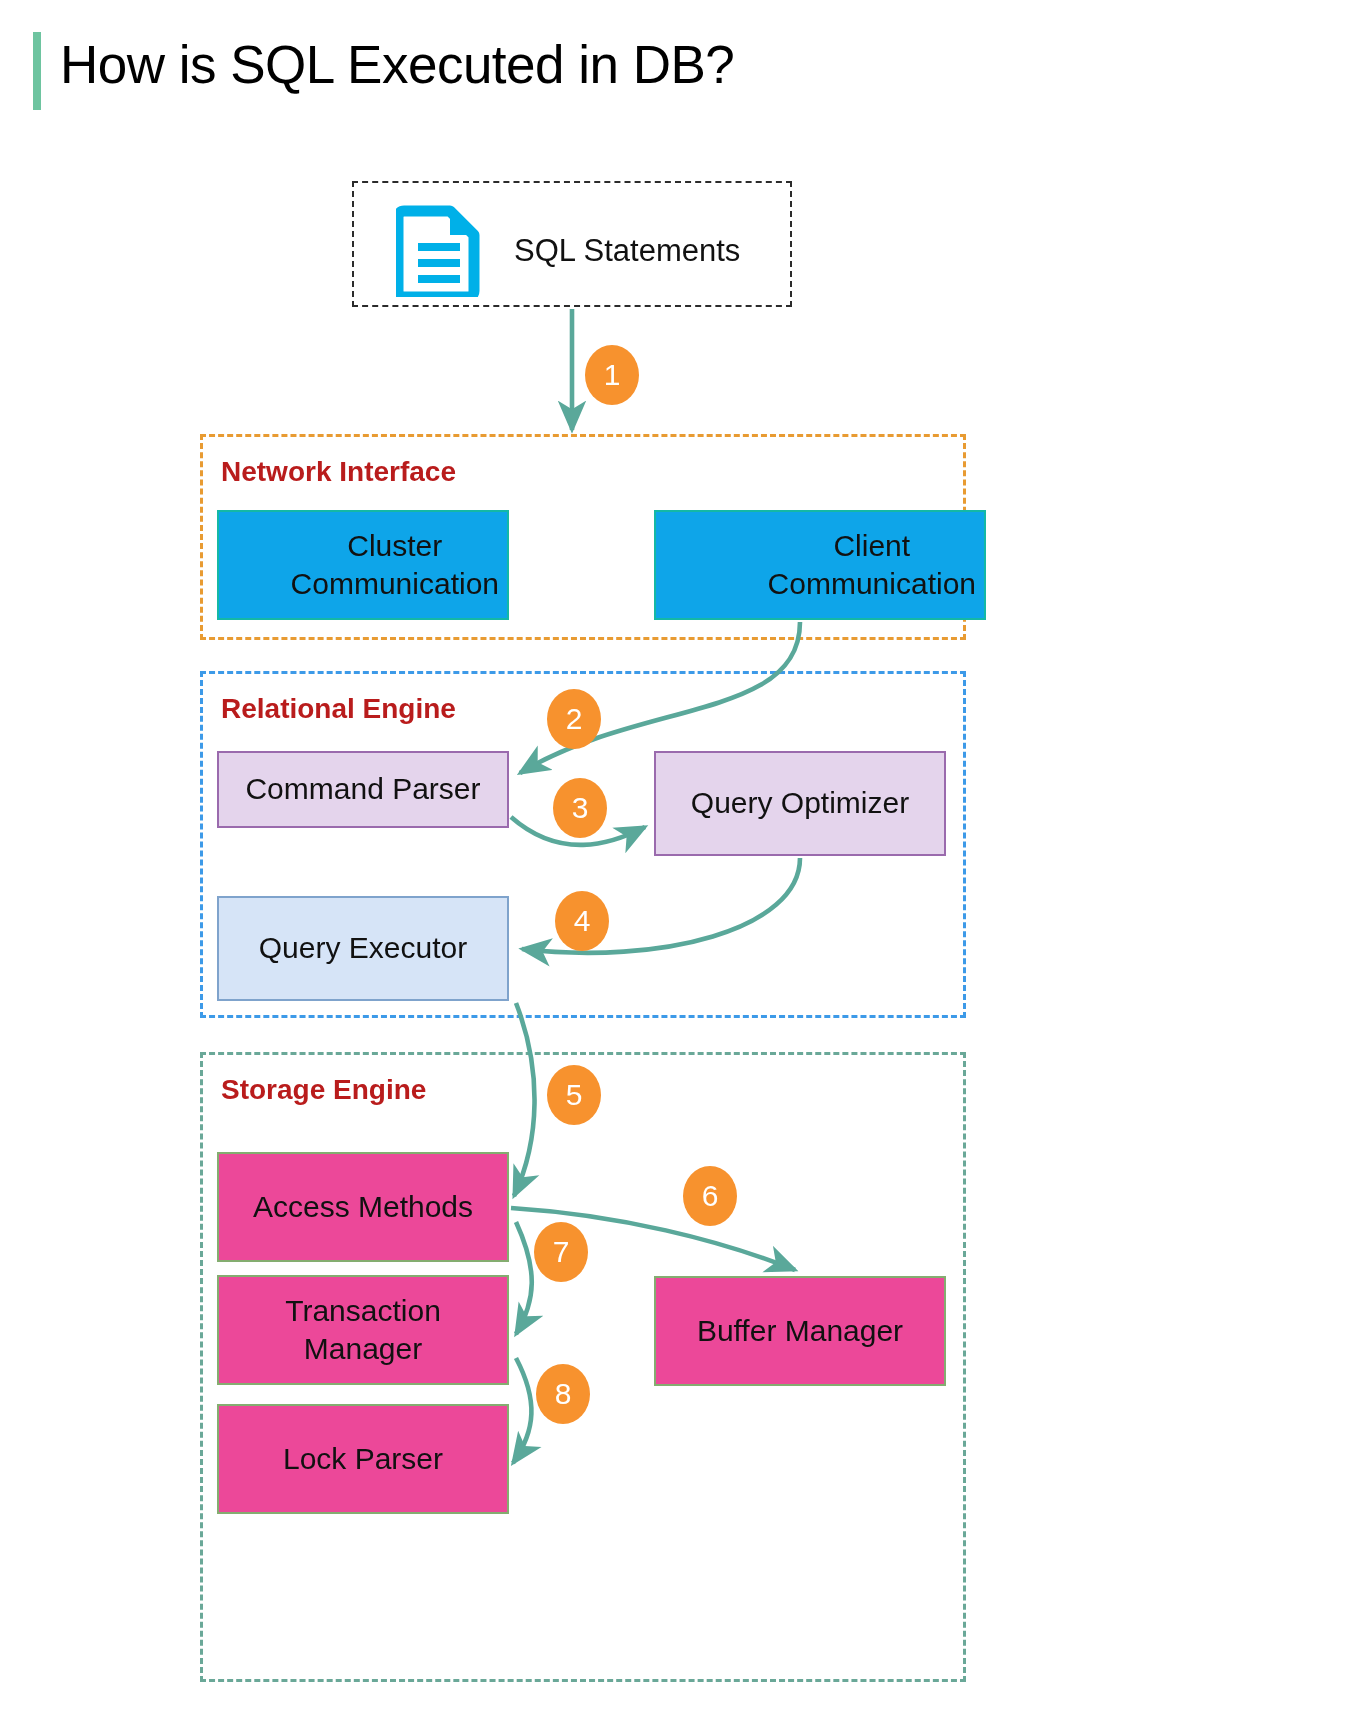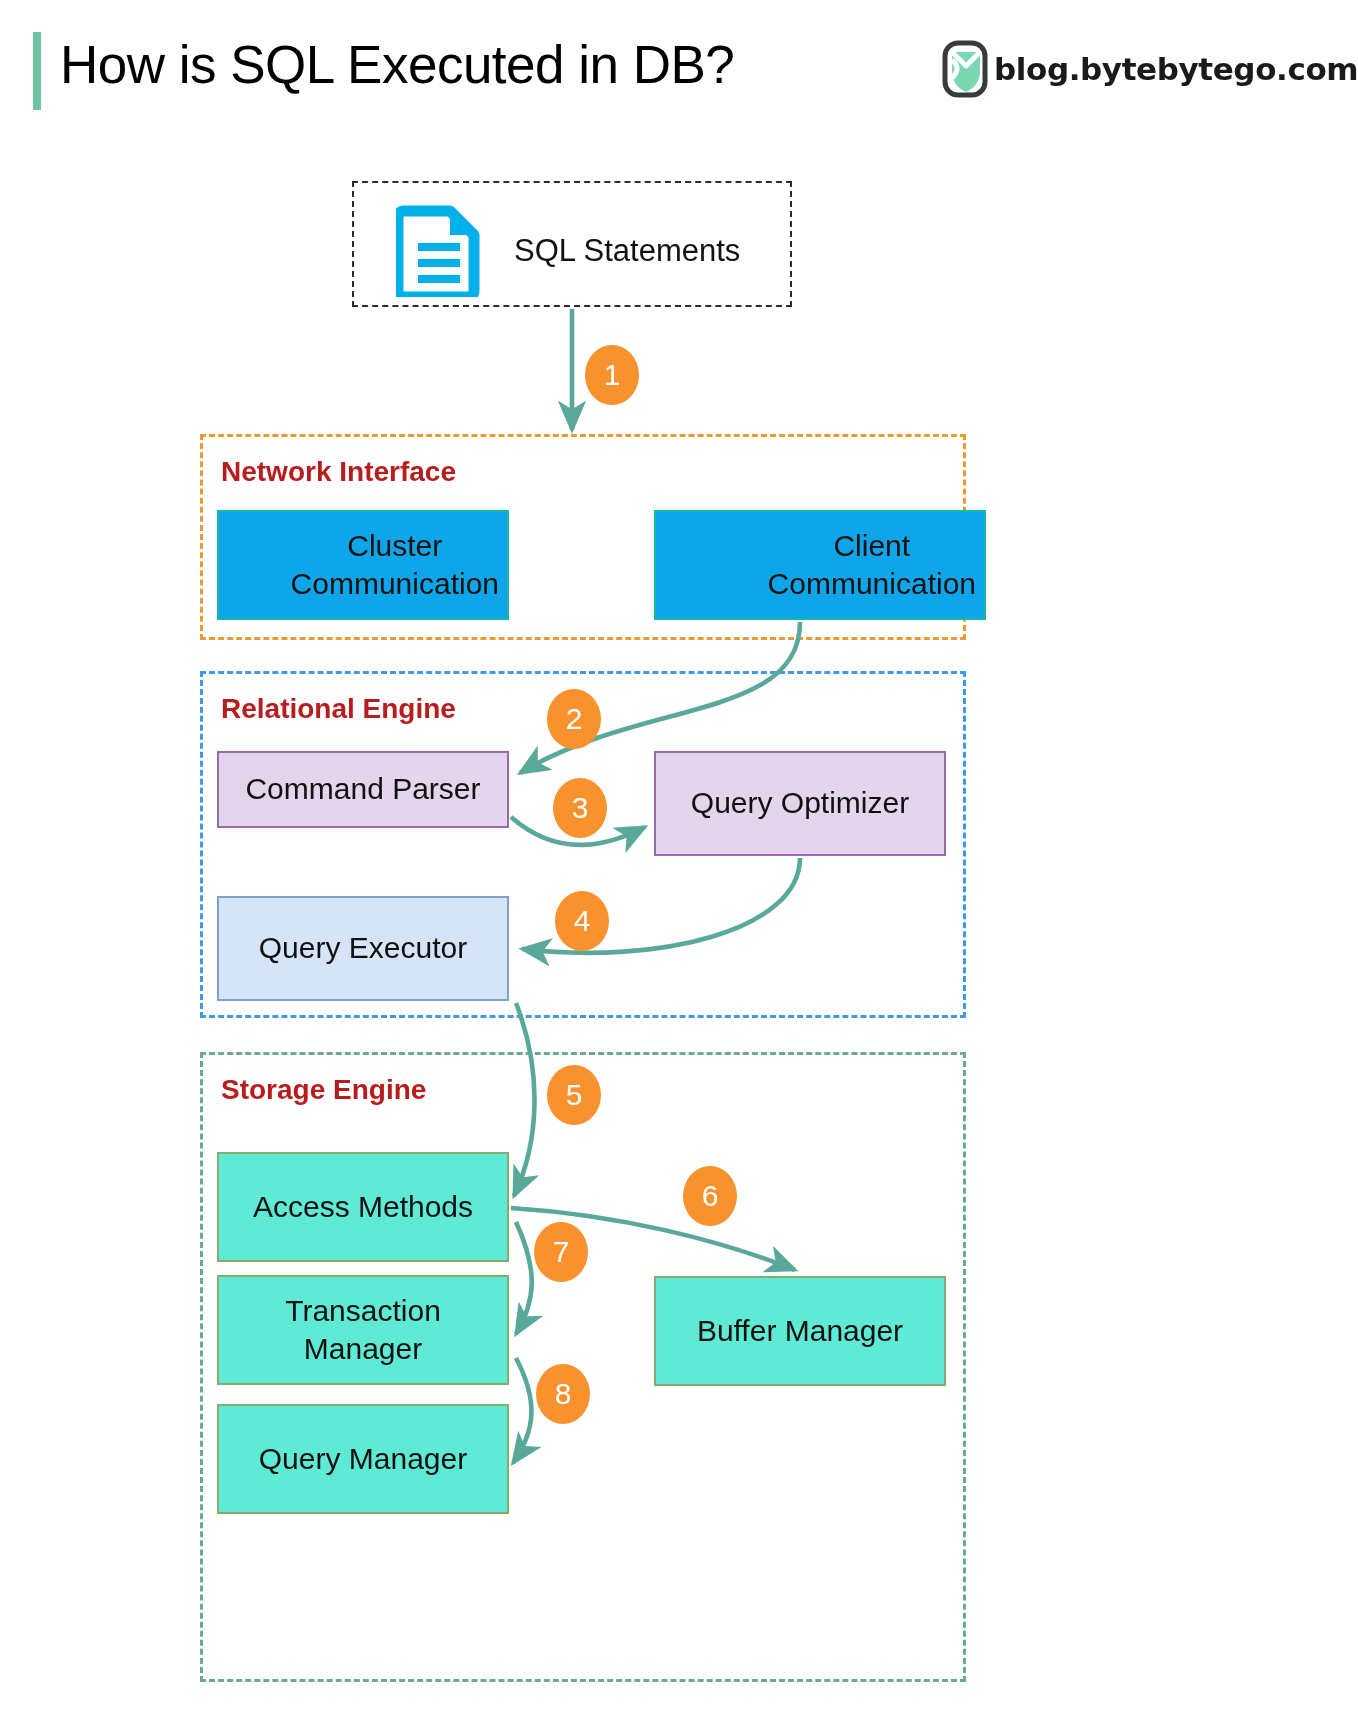--- a/index.html
+++ b/index.html
@@ -92,21 +92,21 @@
     position: absolute;
     left: 160px; top: 50px;
     font-size: 31px;
     color: #111;
     white-space: nowrap;
   }
 
   .box-orange { background: #0ea5e9; border: 2px solid #14b8a6; justify-content: flex-end; }
   .box-purple { background: #e4d4ec; border: 2px solid #9a6aad; }
   .box-blue   { background: #d6e4f7; border: 2px solid #7fa3cc; }
-  .box-green  { background: #5eead4; border: 2px solid #84ad70; }
+  .box-green  { background: #ec4899; border: 2px solid #84ad70; }
 
   
   #arrows {
     position: absolute;
     left: 0; top: 0;
     width: 1358px; height: 1722px;
     pointer-events: none;
   }
 
   
@@ -122,29 +122,20 @@
     font-size: 30px;
     font-weight: 400;
   }
 </style>
 </head>
 <body>
 
 <div id="header">
   <div id="title-bar"></div>
   <div id="page-title">How is SQL Executed in DB?</div>
-  <div id="brand">
-    <svg id="brand-logo" viewBox="0 0 46 58">
-      <rect x="3" y="3" width="40" height="52" rx="13" ry="13" fill="#ffffff" stroke="#3a3a3a" stroke-width="5"></rect>
-      <path d="M10 12 H38 V30 Q38 46 24 52 Q10 46 10 30 Z" fill="#7ad7b2"></path>
-      <path d="M10 12 L24 26 L38 12" fill="none" stroke="#ffffff" stroke-width="5" stroke-linejoin="round"></path>
-      <path d="M10 20 Q20 28 10 38" fill="none" stroke="#ffffff" stroke-width="5"></path>
-    </svg>
-    <div id="brand-text">blog.bytebytego.com</div>
-  </div>
 </div>
 
 <div id="sql-box" style="left:352px; top:181px; width:440px; height:126px;">
   <svg id="sql-icon" viewBox="0 0 86 92">
     <path d="M8 6 h46 l24 24 v56 a6 6 0 0 1 -6 6 h-64 a6 6 0 0 1 -6 -6 v-74 a6 6 0 0 1 6 -6 z" fill="#ffffff" stroke="#00b0e8" stroke-width="11" stroke-linejoin="round"></path>
     <path d="M54 6 l24 24 h-24 z" fill="#00b0e8"></path>
     <rect x="22" y="38" width="42" height="8" fill="#00b0e8"></rect>
     <rect x="22" y="54" width="42" height="8" fill="#00b0e8"></rect>
     <rect x="22" y="70" width="42" height="8" fill="#00b0e8"></rect>
   </svg>
@@ -183,21 +174,21 @@
   <span>Access Methods</span>
 </div>
 <div class="node box-green" style="left:654px; top:1276px; width:292px; height:110px;align-items:center;">
   <span>Buffer Manager</span>
 </div>
 <div class="node box-green" style="left:217px; top:1275px; width:292px; height:110px;">
   <span style="white-space:pre-line">Transaction
 Manager</span>
 </div>
 <div class="node box-green" style="left:217px; top:1404px; width:292px; height:110px;">
-  <span>Query Manager</span>
+  <span>Lock Parser</span>
 </div>
 
 <svg id="arrows">
   <defs>
     <marker id="ah" markerWidth="9" markerHeight="9" refX="6.4" refY="3.2" orient="auto" markerUnits="strokeWidth">
       <path d="M0,0.1 L7.2,3.2 L0,6.3 L1.9,3.2 Z" fill="#5aa89a"></path>
     </marker>
   </defs>
   <g stroke="#5aa89a" stroke-width="4.6" fill="none" marker-end="url(#ah)">
 

